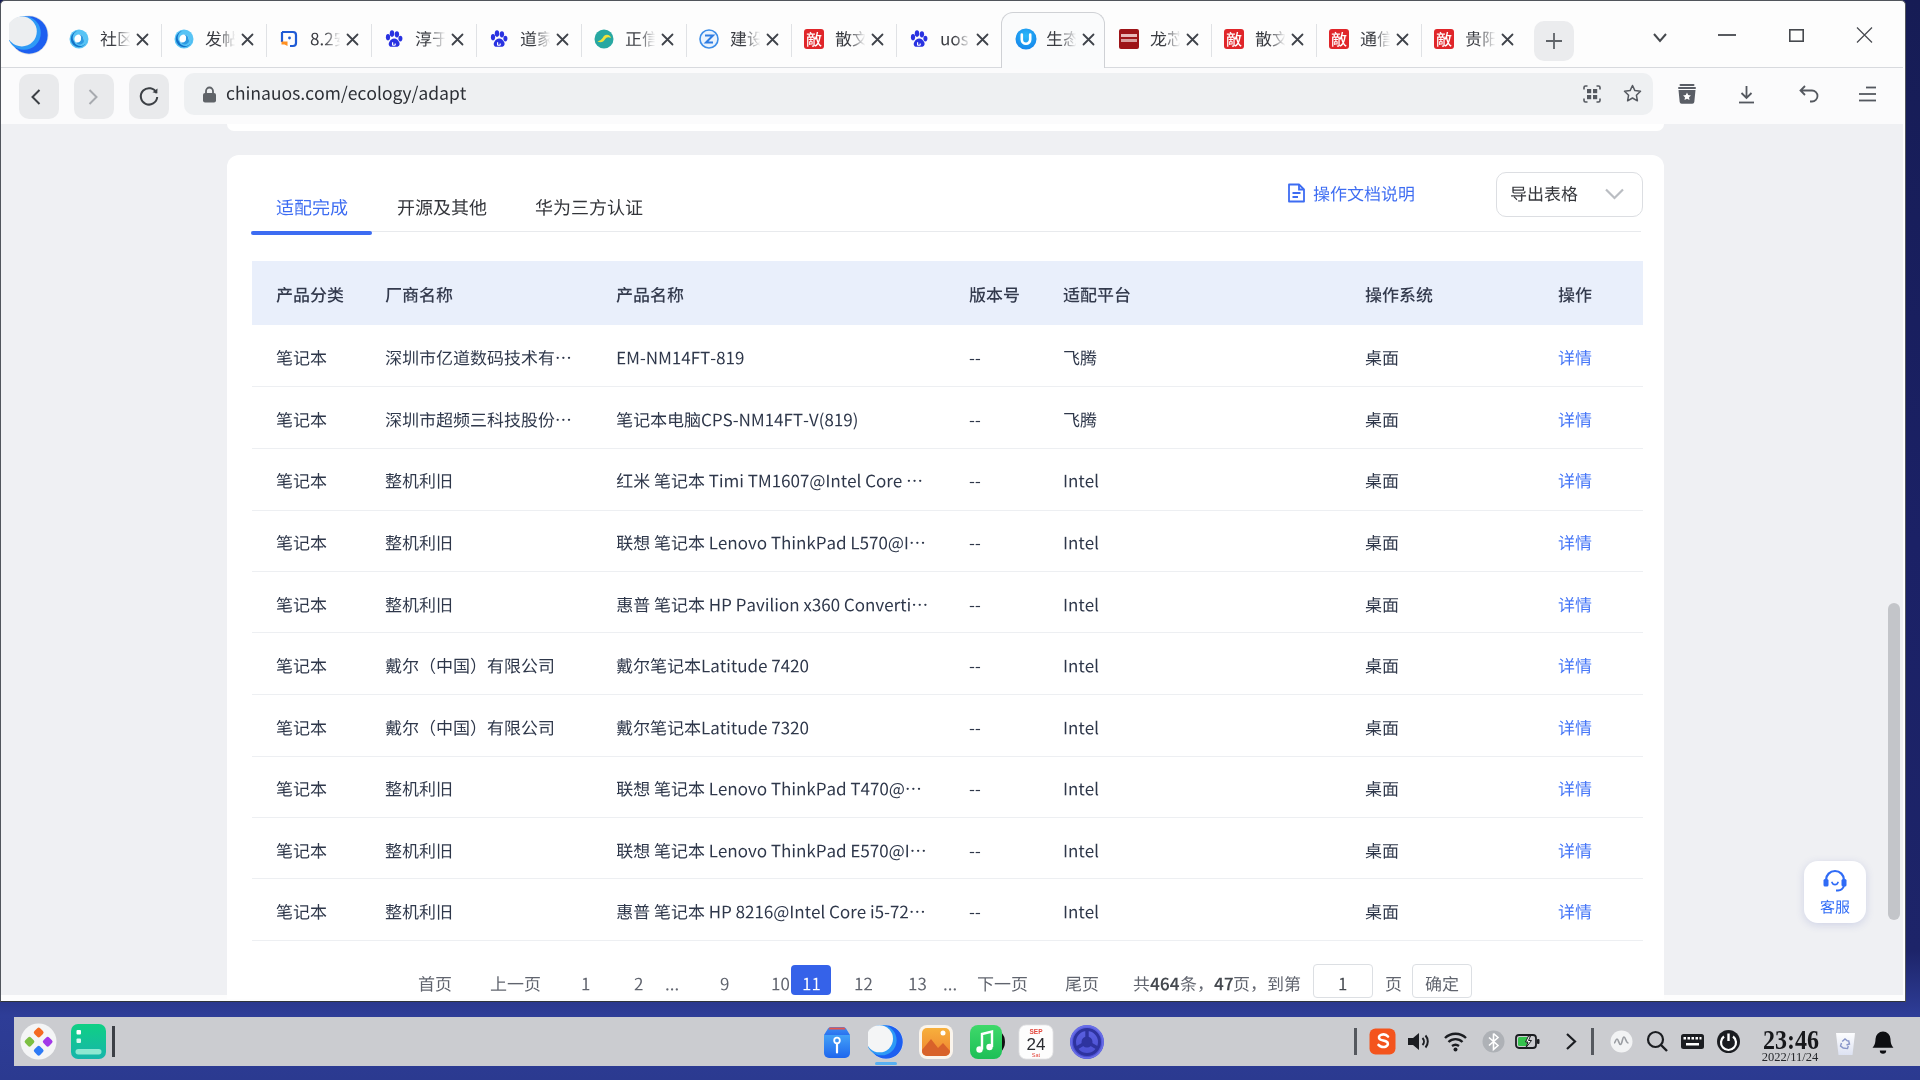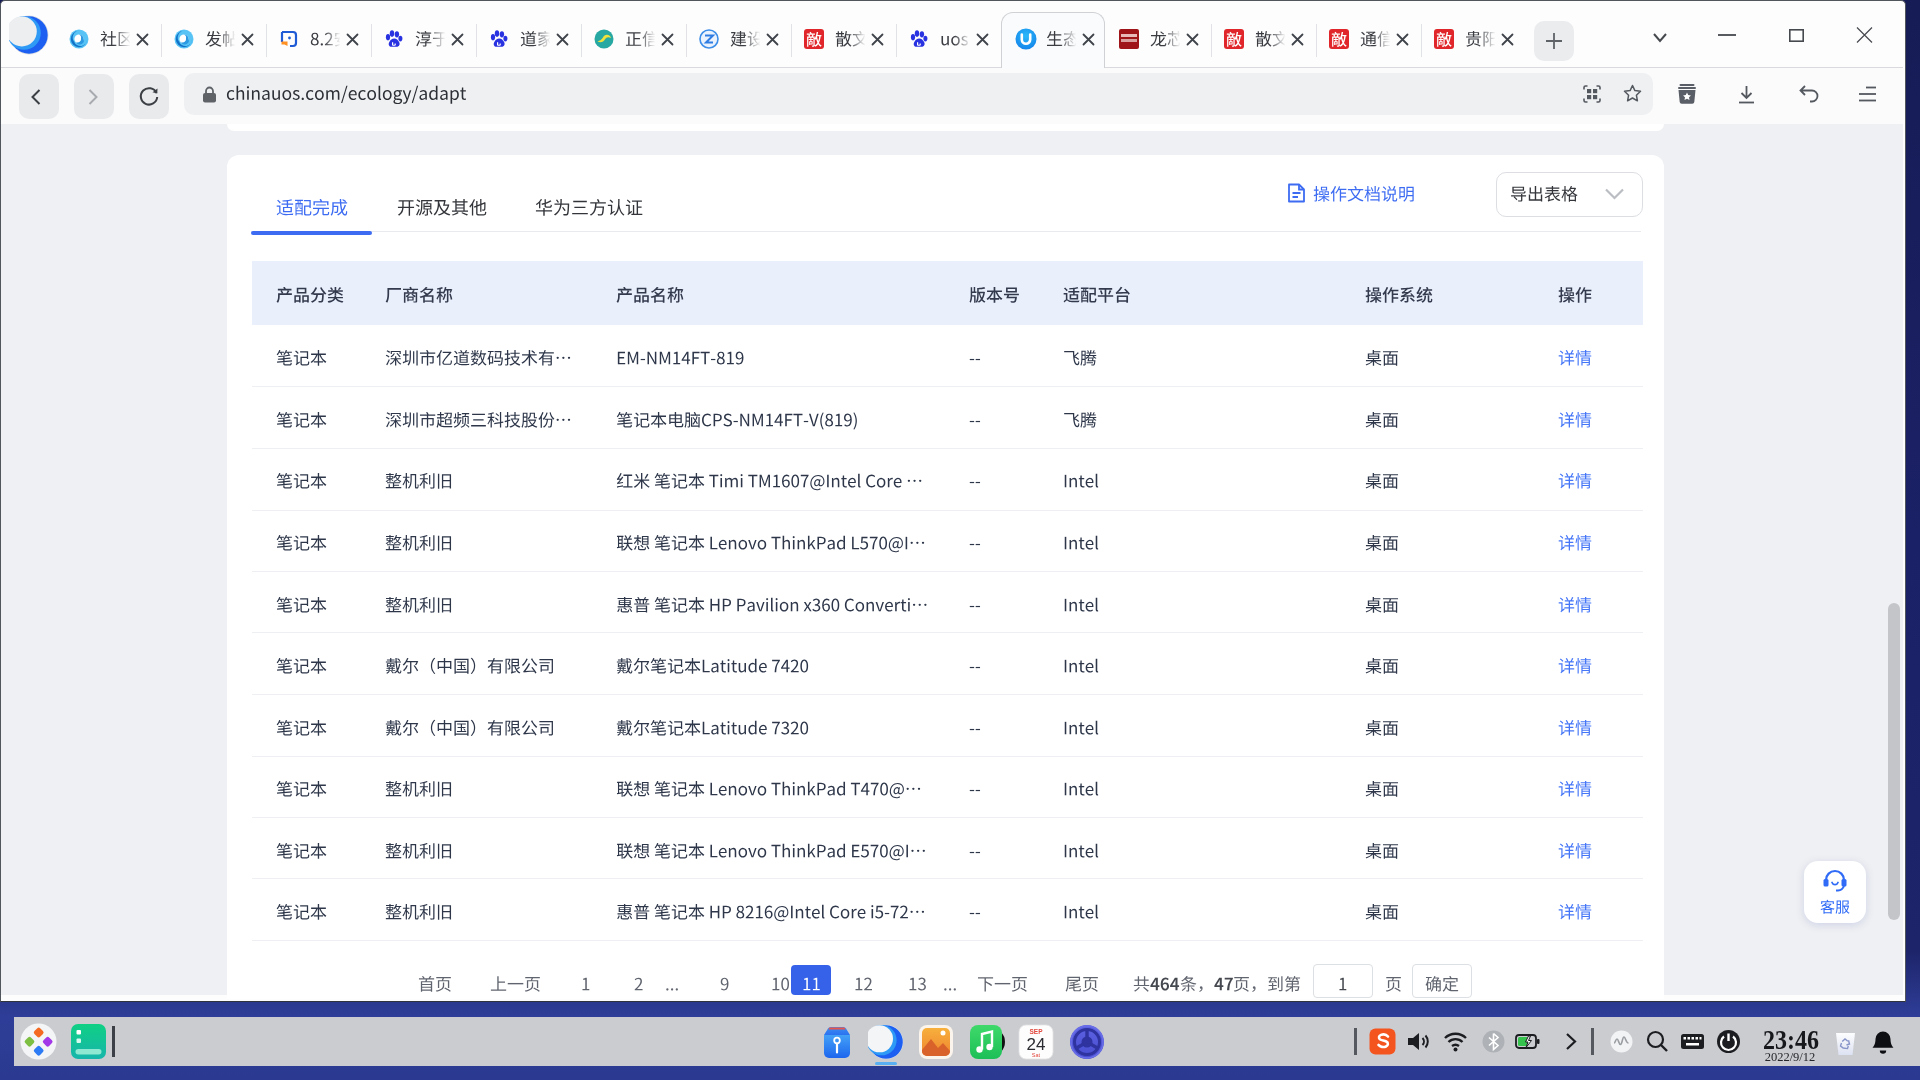--- a/index.html
+++ b/index.html
@@ -1541,21 +1541,21 @@
       <rect x="19.5" y="8" width="2" height="2.5"></rect>
       <rect x="6" y="14" width="13" height="2.5"></rect>
     </g>
   </svg>
 <svg style="position:absolute;left:1716px;top:1029px" width="25" height="25" viewBox="0 0 25 25">
     <circle cx="12.5" cy="12.5" r="11.5" fill="#1b1d21"></circle>
     <path d="M12.5 4.5 V12" stroke="#fff" stroke-width="2.4"></path>
     <path d="M8 7.5 a7.5 7.5 0 1 0 9 0" fill="none" stroke="#fff" stroke-width="2.2"></path>
   </svg>
 <div style="position:absolute;left:1762px;top:1024px;width:58px;text-align:center;font-family:'Liberation Serif',serif;font-size:24px;font-weight:700;color:#17181b;line-height:26px;transform:scaleY(1.18);transform-origin:center top">23:46</div>
-<div style="position:absolute;left:1758px;top:1051px;width:64px;text-align:center;font-family:'Liberation Serif',serif;font-size:12.5px;font-weight:400;color:#24262a;line-height:13px">2022/9/12</div>
+<div style="position:absolute;left:1758px;top:1051px;width:64px;text-align:center;font-family:'Liberation Serif',serif;font-size:12.5px;font-weight:400;color:#24262a;line-height:13px">2022/11/24</div>
 <svg style="position:absolute;left:1834px;top:1032px" width="23" height="24" viewBox="0 0 23 24">
 <path d="M2 1 H21 L18.5 23 H4.5 Z" fill="url(#trg)"></path>
 <g fill="none" stroke="#8895c8" stroke-width="1.4">
       <path d="M8.2 9.5 l2.8 -2.6 l2.8 2.4 M14.5 8.2 l1 3.8 l-3 1 M7.5 11 l-1 3 l3.2 2.4 M9 16 l4.5 0.6 l0.8 -2.6"></path>
     </g>
 <defs>
       <linearGradient id="trg" x1="0" y1="0" x2="0" y2="1">
         <stop offset="0" stop-color="#fdfdfe"></stop>
         <stop offset="1" stop-color="#dde2f2"></stop>
       </linearGradient>

